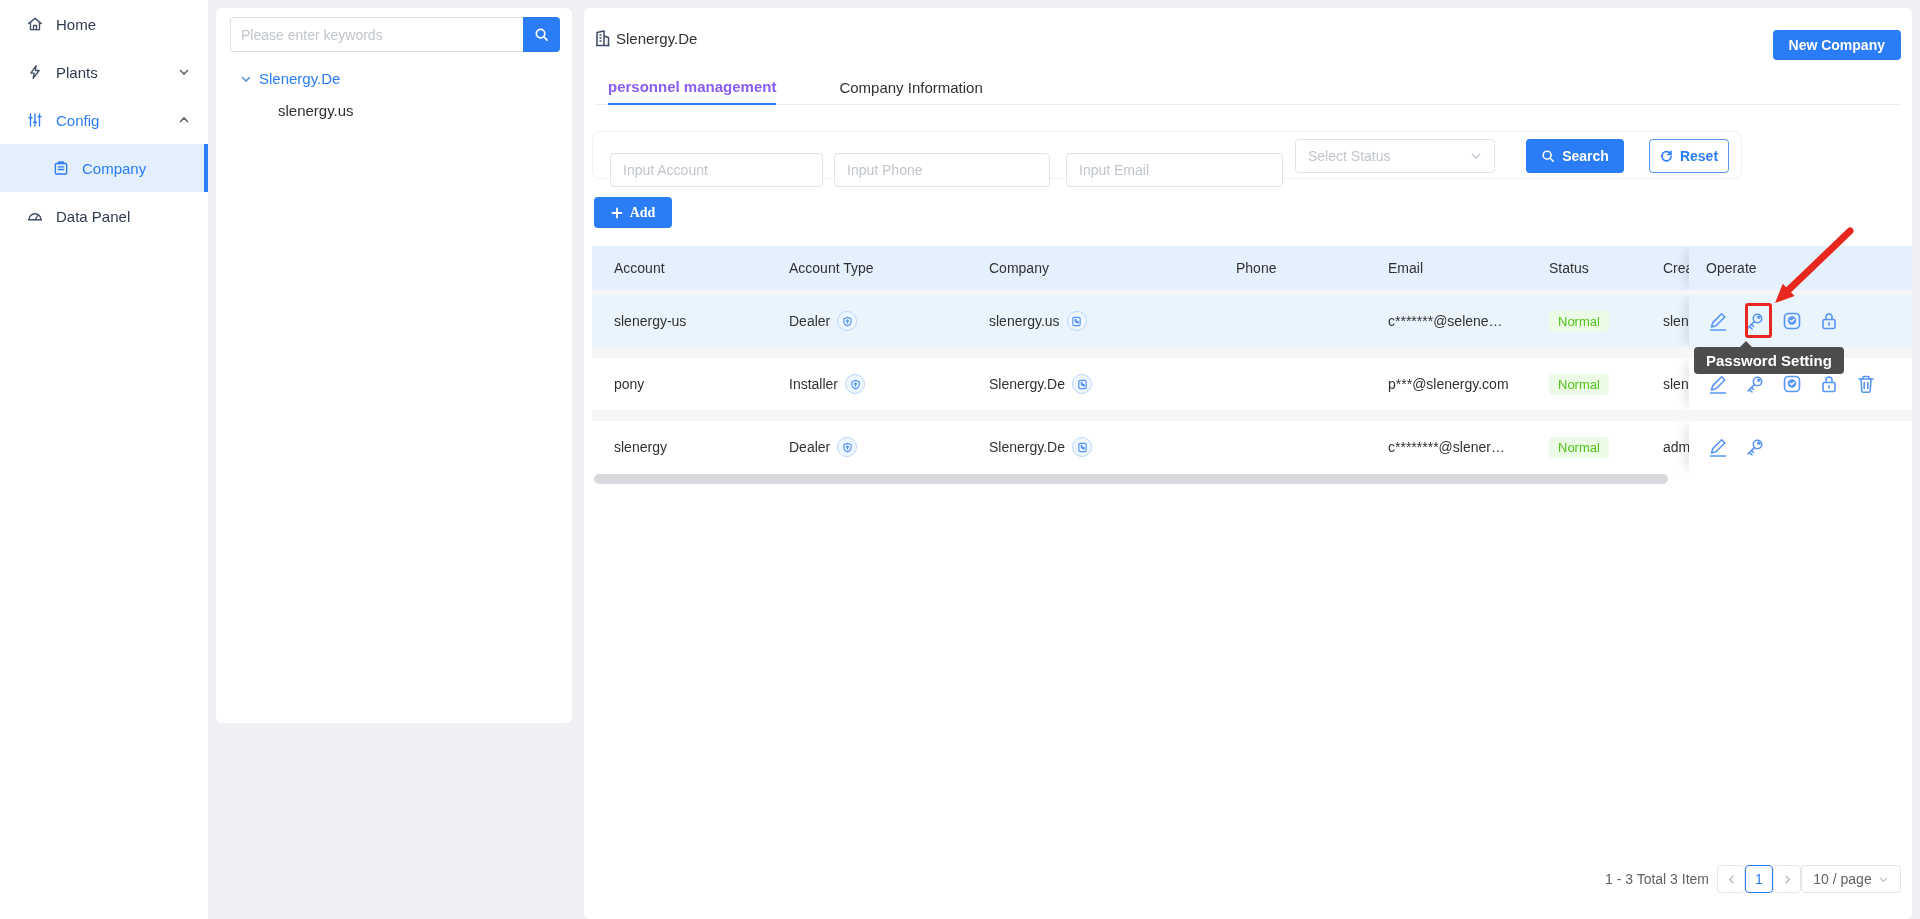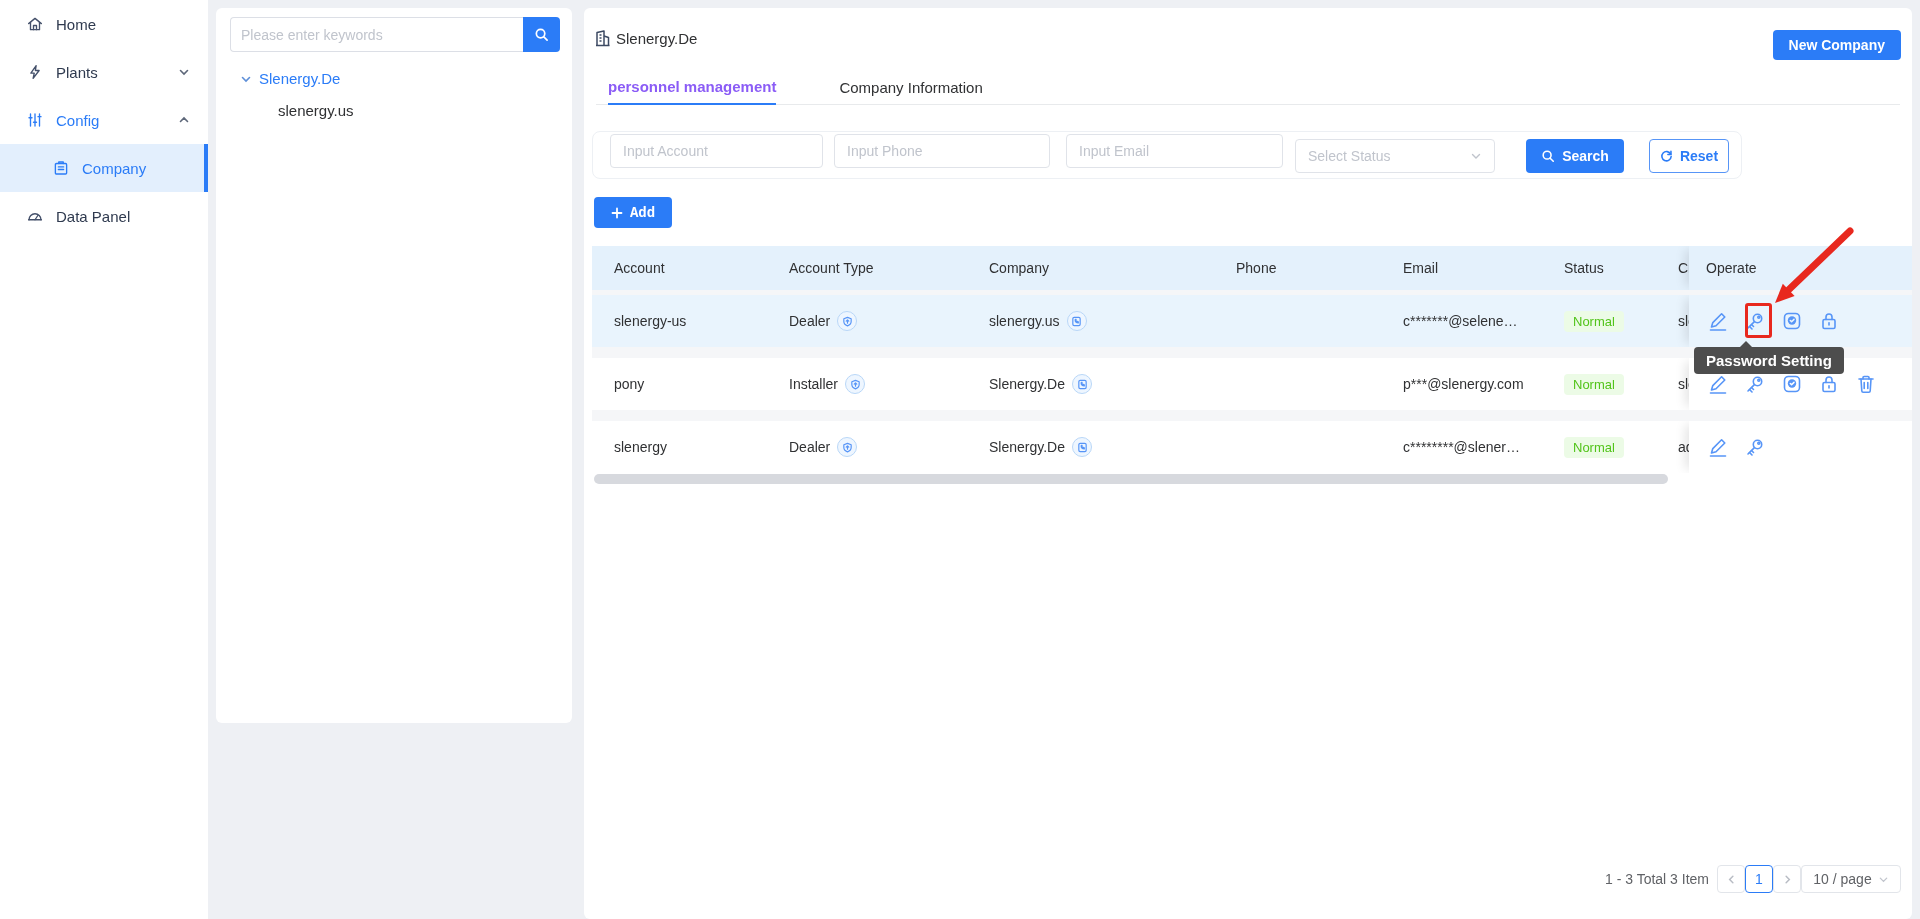--- a/index.html
+++ b/index.html
@@ -33,48 +33,48 @@
   .page-title { position:absolute; left:11px; top:22px; display:flex; align-items:center; font-size:15px; color:#303133; }
   .page-title .ti { width:15px; height:17px; margin-right:6px; color:#3c4a63; display:inline-flex; }
   .new-company-btn { position:absolute; right:11px; top:22px; height:30px; padding:0 16px; background:#2b7cf7; color:#fff; border:none; border-radius:4px; font-size:14px; font-weight:700; font-family:inherit; cursor:pointer; }
 
   .tabs-border { position:absolute; left:12px; right:12px; top:96px; height:1px; background:#e8eaec; }
   .tabs { position:absolute; left:24px; top:62px; display:flex; gap:63px; }
   .tab { height:35px; font-size:15px; color:#303133; cursor:pointer; display:flex; align-items:center; }
   .tab.active { color:#8b5cf6; font-weight:700; border-bottom:2px solid #2b7cf7; }
 
   .filter-box { position:absolute; left:8px; top:123px; width:1150px; height:48px; border:1px solid #edf0f4; border-radius:8px; }
-  .filter-box .f-input { position:absolute; top:2px; height:34px; border:1px solid #e0e3e9; border-radius:4px; padding:0 12px; font-size:14px; font-family:inherit; color:#303133; outline:none; background:#fff; }
+  .filter-box .f-input { position:absolute; top:21px; height:34px; border:1px solid #e0e3e9; border-radius:4px; padding:0 12px; font-size:14px; font-family:inherit; color:#303133; outline:none; background:#fff; }
   .filter-box .f-input::placeholder { color:#c0c4cc; }
   .f-account { left:17px; width:213px; }
   .f-phone { left:241px; width:216px; }
   .f-email { left:473px; width:217px; }
   .f-select { position:absolute; left:702px; top:7px; width:200px; height:34px; border:1px solid #e0e3e9; border-radius:4px; padding:0 12px; display:flex; align-items:center; justify-content:space-between; color:#c0c4cc; font-size:14px; cursor:pointer; background:#fff; }
   .f-select .sw { width:12px; height:12px; color:#c0c4cc; display:inline-flex; }
   .btn-search { position:absolute; left:933px; top:7px; width:98px; height:34px; background:#2b7cf7; border:none; border-radius:4px; color:#fff; font-size:14px; font-weight:700; font-family:inherit; display:flex; align-items:center; justify-content:center; gap:7px; cursor:pointer; }
   .btn-search .bw { width:14px; height:14px; display:inline-flex; }
   .btn-reset { position:absolute; left:1056px; top:7px; width:80px; height:34px; background:#fff; border:1px solid #5795f7; border-radius:4px; color:#2b7cf7; font-size:14px; font-weight:700; font-family:inherit; display:flex; align-items:center; justify-content:center; gap:7px; cursor:pointer; }
   .btn-reset .bw { width:13px; height:13px; display:inline-flex; }
 
-  .btn-add { position:absolute; left:10px; top:189px; width:78px; height:31px; background:#2b7cf7; border:none; border-radius:4px; color:#fff; font-size:14px; font-weight:700; font-family:Liberation Mono, monospace; display:flex; align-items:center; justify-content:center; gap:7px; cursor:pointer; }
+  .btn-add { position:absolute; left:10px; top:189px; width:78px; height:31px; background:#2b7cf7; border:none; border-radius:4px; color:#fff; font-size:14px; font-weight:700; font-family:Liberation Serif, serif; display:flex; align-items:center; justify-content:center; gap:7px; cursor:pointer; }
   .btn-add .bw { width:12px; height:12px; display:inline-flex; }
 
   
   .table { position:absolute; left:8px; top:238px; width:1320px; background:#f5f6f8; }
   .t-row { position:relative; display:flex; align-items:center; background:#fff; overflow:hidden; }
   .t-head { height:44px; background:#e4f1fc; margin-bottom:5px; font-size:14px; color:#303133; }
   .t-body-row { height:52px; margin-bottom:11px; font-size:14px; color:#303133; }
   .t-body-row:last-child { margin-bottom:0; }
   .t-body-row.hl { background:#e9f4fd; }
   .c { flex:none; display:flex; align-items:center; }
   .c-account { width:197px; padding-left:22px; }
   .c-type { width:200px; }
   .c-company { width:247px; }
   .c-phone { width:152px; }
-  .c-email { width:161px;margin-left:15px; }
+  .c-email { width:161px; }
   .c-status { width:114px; }
   .c-created { width:263px; white-space:nowrap; overflow:hidden; }
   .c-operate { position:absolute; right:0; top:0; width:223px; height:100%; display:flex; align-items:center; padding-left:17px; gap:13px; box-shadow:-8px 0 10px -4px rgba(0,0,0,0.10); }
   .t-head .c-operate { background:#e4f1fc; }
   .t-body-row .c-operate { background:#fff; }
   .t-body-row.hl .c-operate { background:#e9f4fd; }
   .op-icon { width:24px; height:24px; color:#5795f7; cursor:pointer; display:inline-flex; flex:none; }
   .badge-circle { width:20px; height:20px; margin-left:7px; border-radius:50%; border:1px solid #b9d7f8; background:#eef6ff; display:inline-flex; align-items:center; justify-content:center; color:#5795f7; flex:none; }
   .badge-circle svg { width:11px; height:11px; display:block; }
   .status-badge { background:#ecfbe6; color:#52c41a; font-size:13px; padding:3px 9px; border-radius:4px; }

